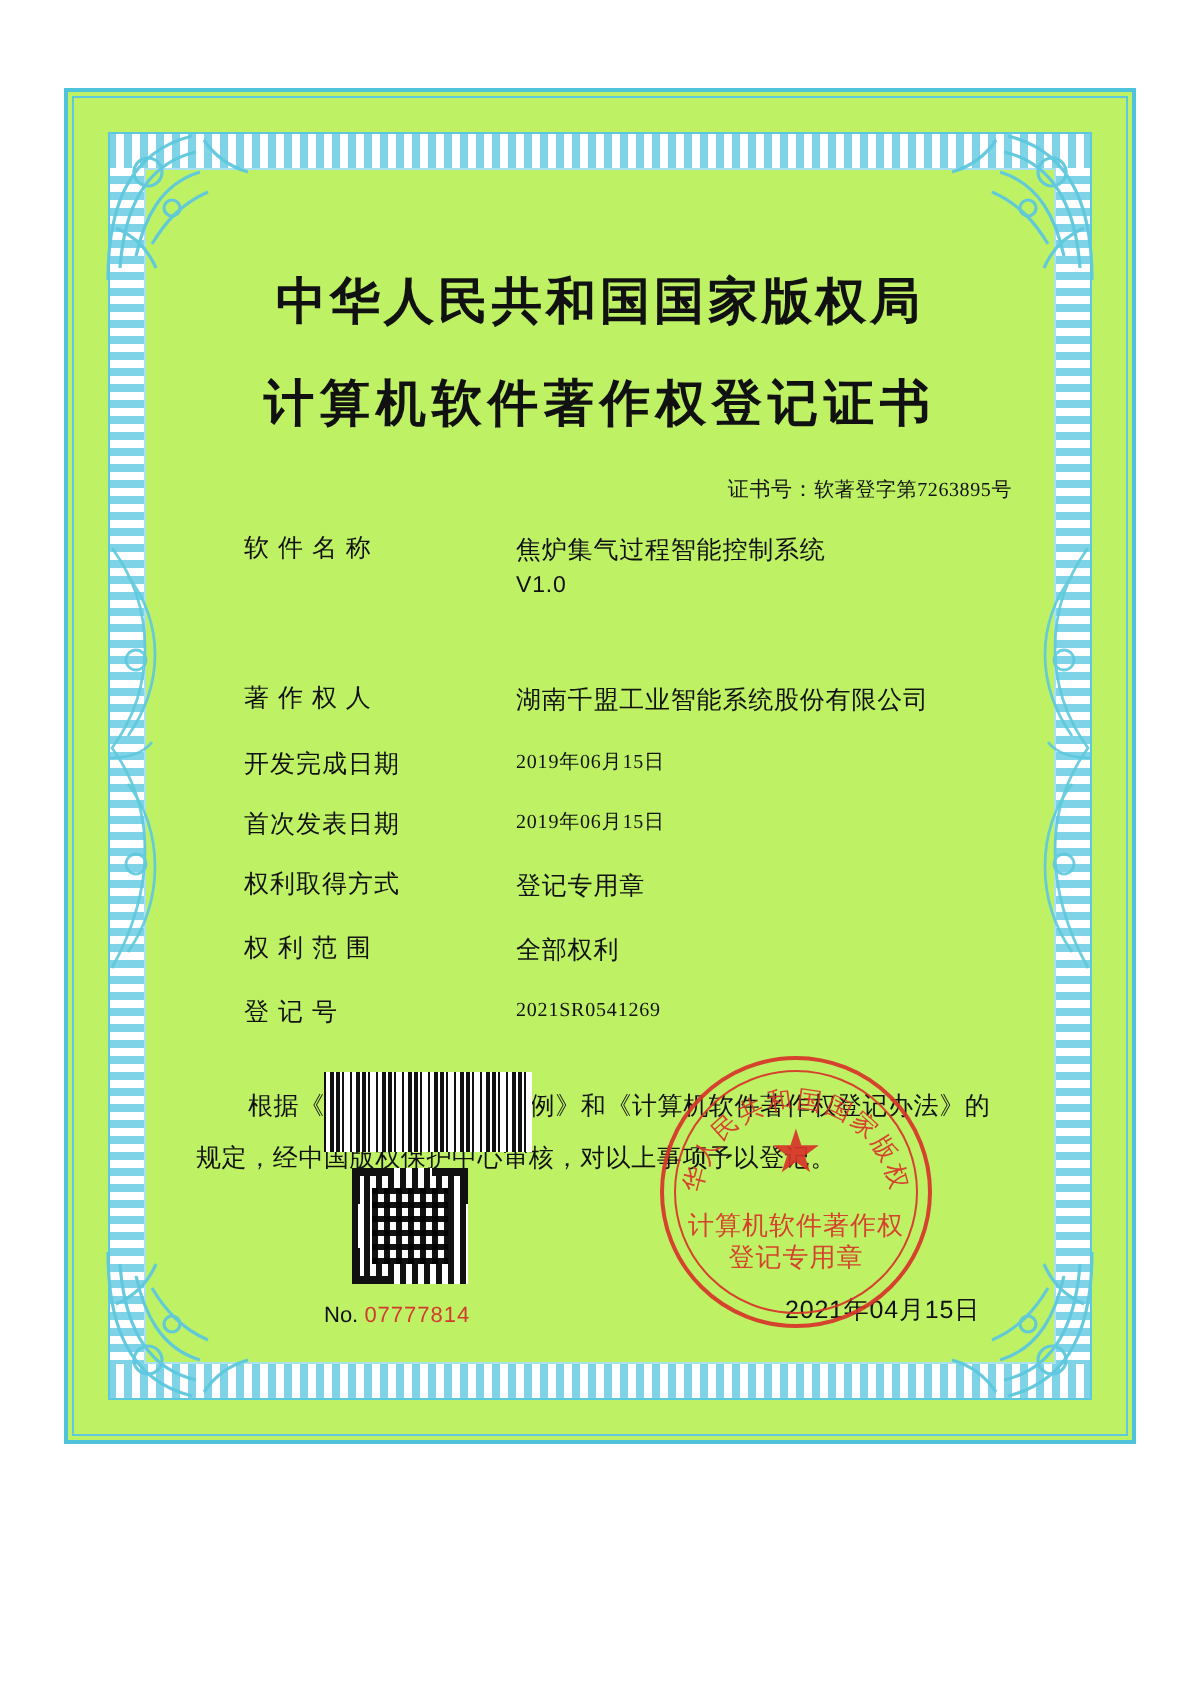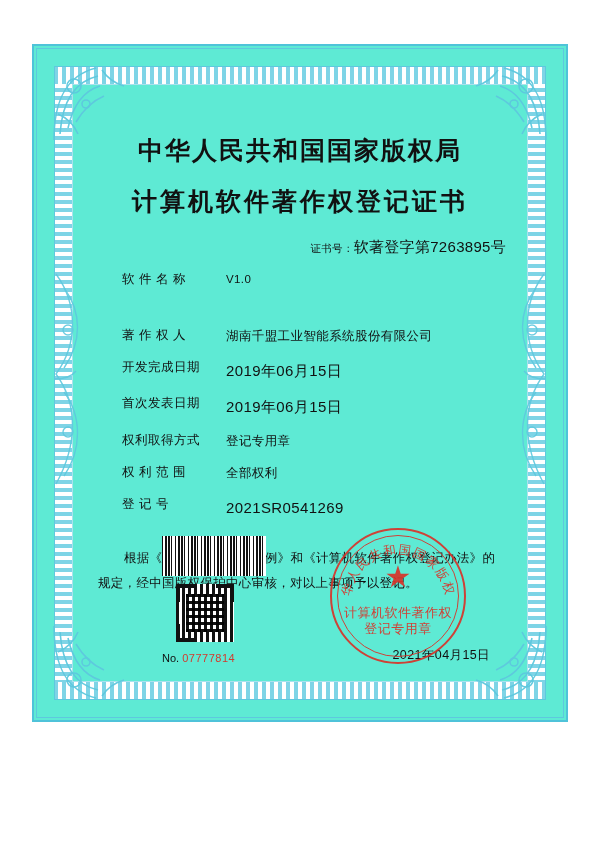--- a/index.html
+++ b/index.html
@@ -15,21 +15,21 @@
     overflow: hidden;
   }
 
   
   .cert-page {
     position: absolute;
     left: 32px;
     top: 44px;
     width: 536px;
     height: 678px;
-    background: #5eead4;
+    background: #bef264;
     box-sizing: border-box;
   }
 
   
   .border-outer {
     position: absolute;
     inset: 0;
     border: 2px solid #4fc3d9;
     box-sizing: border-box;
   }
@@ -120,41 +120,42 @@
   }
 
   .fields {
     margin-top: 14px;
     padding-left: 34px;
   }
   .field-row {
     display: flex;
     align-items: flex-start;
     margin-bottom: 13px;
+    gap: 32px;
   }
   .field-label {
     width: 104px;
     flex: none;
     font-size: 12.5px;
     color: #111;
     letter-spacing: .5px;
     white-space: nowrap;
   }
   .field-value {
     font-size: 12.5px;
     color: #111;
     letter-spacing: .4px;
     line-height: 1.55;
   }
   .field-value .line2 {
     display: block;
     font-family: Liberation Sans, sans-serif;
     font-size: 11.5px;
   }
-  .mono { font-family: Liberation Sans, sans-serif; font-size: 15px; }
+  .mono { font-family: Liberation Serif, serif; font-size: 10px; }
 
   .gap-top { margin-top: 38px; }
   .gap-top2 { margin-top: 4px; }
 
   .paragraph {
     margin-top: 26px;
     padding: 0 8px 0 10px;
     font-size: 12.5px;
     line-height: 2.05;
     color: #111;
@@ -366,20 +367,21 @@
 
     <div class="cert-no">
       <span>证书号：</span><span class="mono">软著登字第7263895号</span>
     </div>
 
     <div class="fields">
 
       <div class="field-row">
         <div class="field-label">软 件 名 称</div>
         <div class="field-value">
+          <span>焦炉集气过程智能控制系统</span>
           <span class="line2">V1.0</span>
         </div>
       </div>
 
       <div class="field-row gap-top">
         <div class="field-label">著 作 权 人</div>
         <div class="field-value">湖南千盟工业智能系统股份有限公司</div>
       </div>
 
       <div class="field-row gap-top2">

